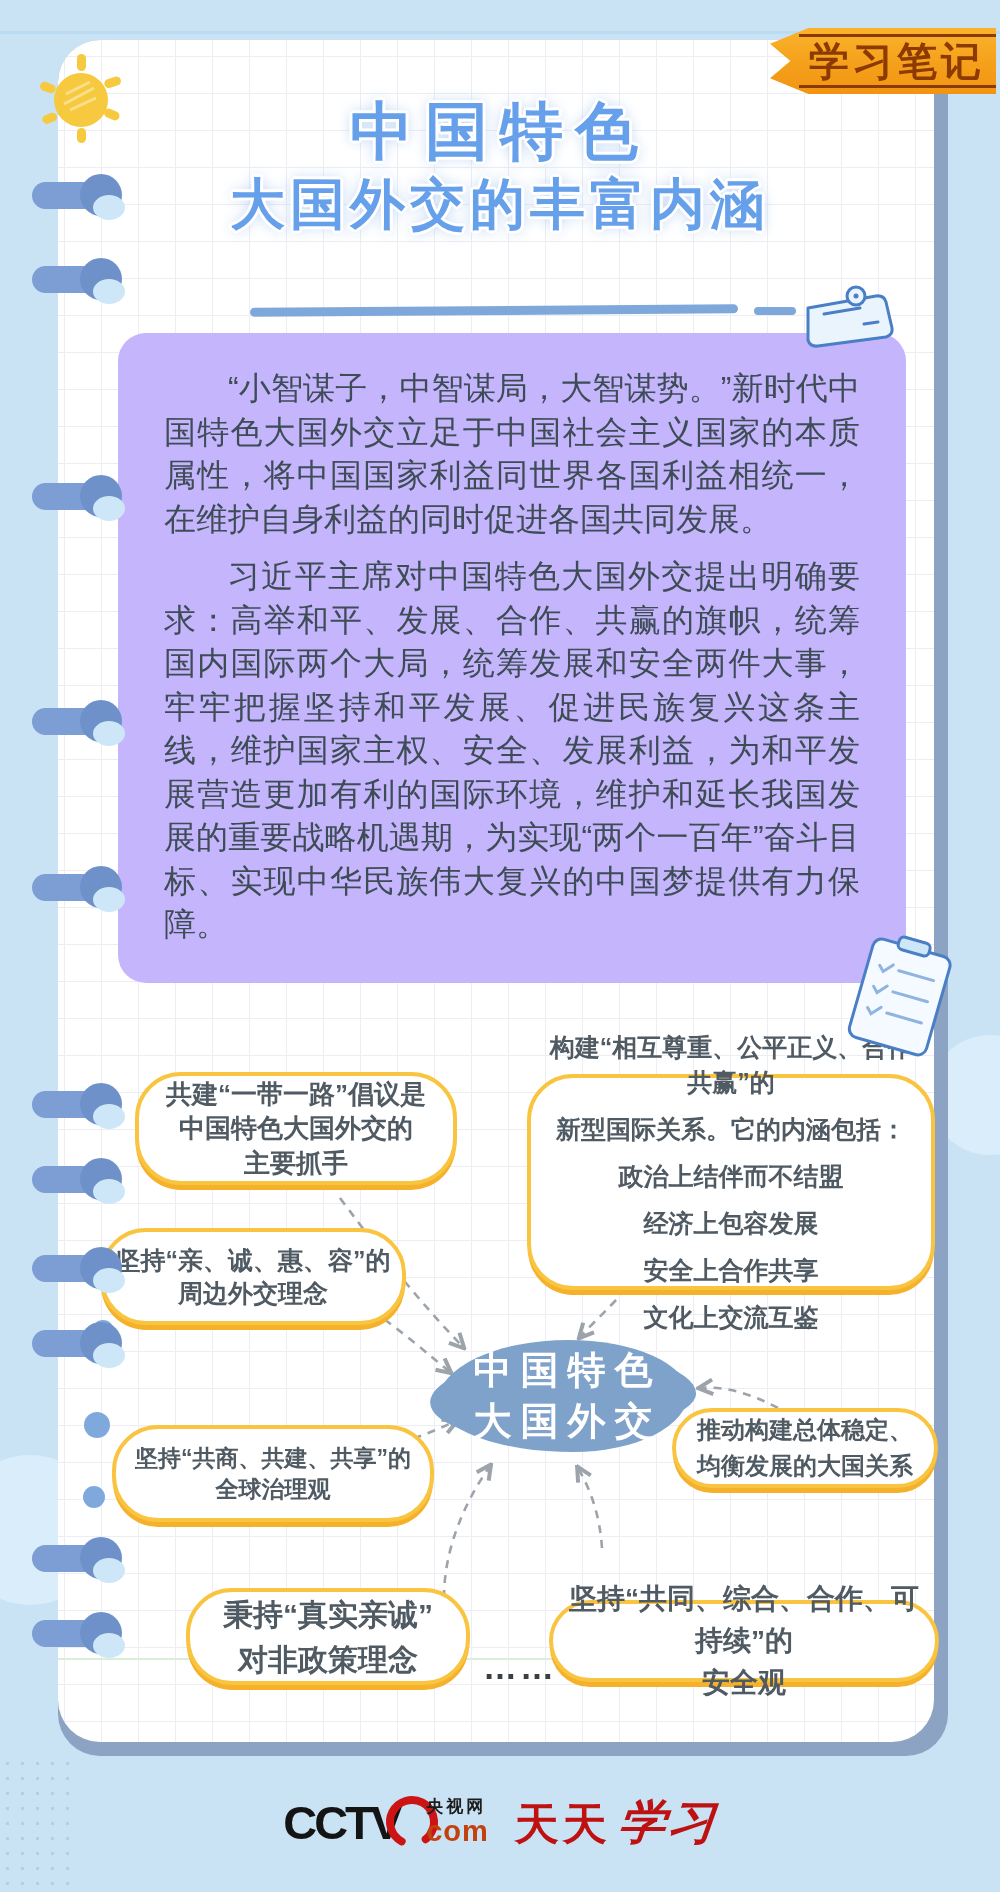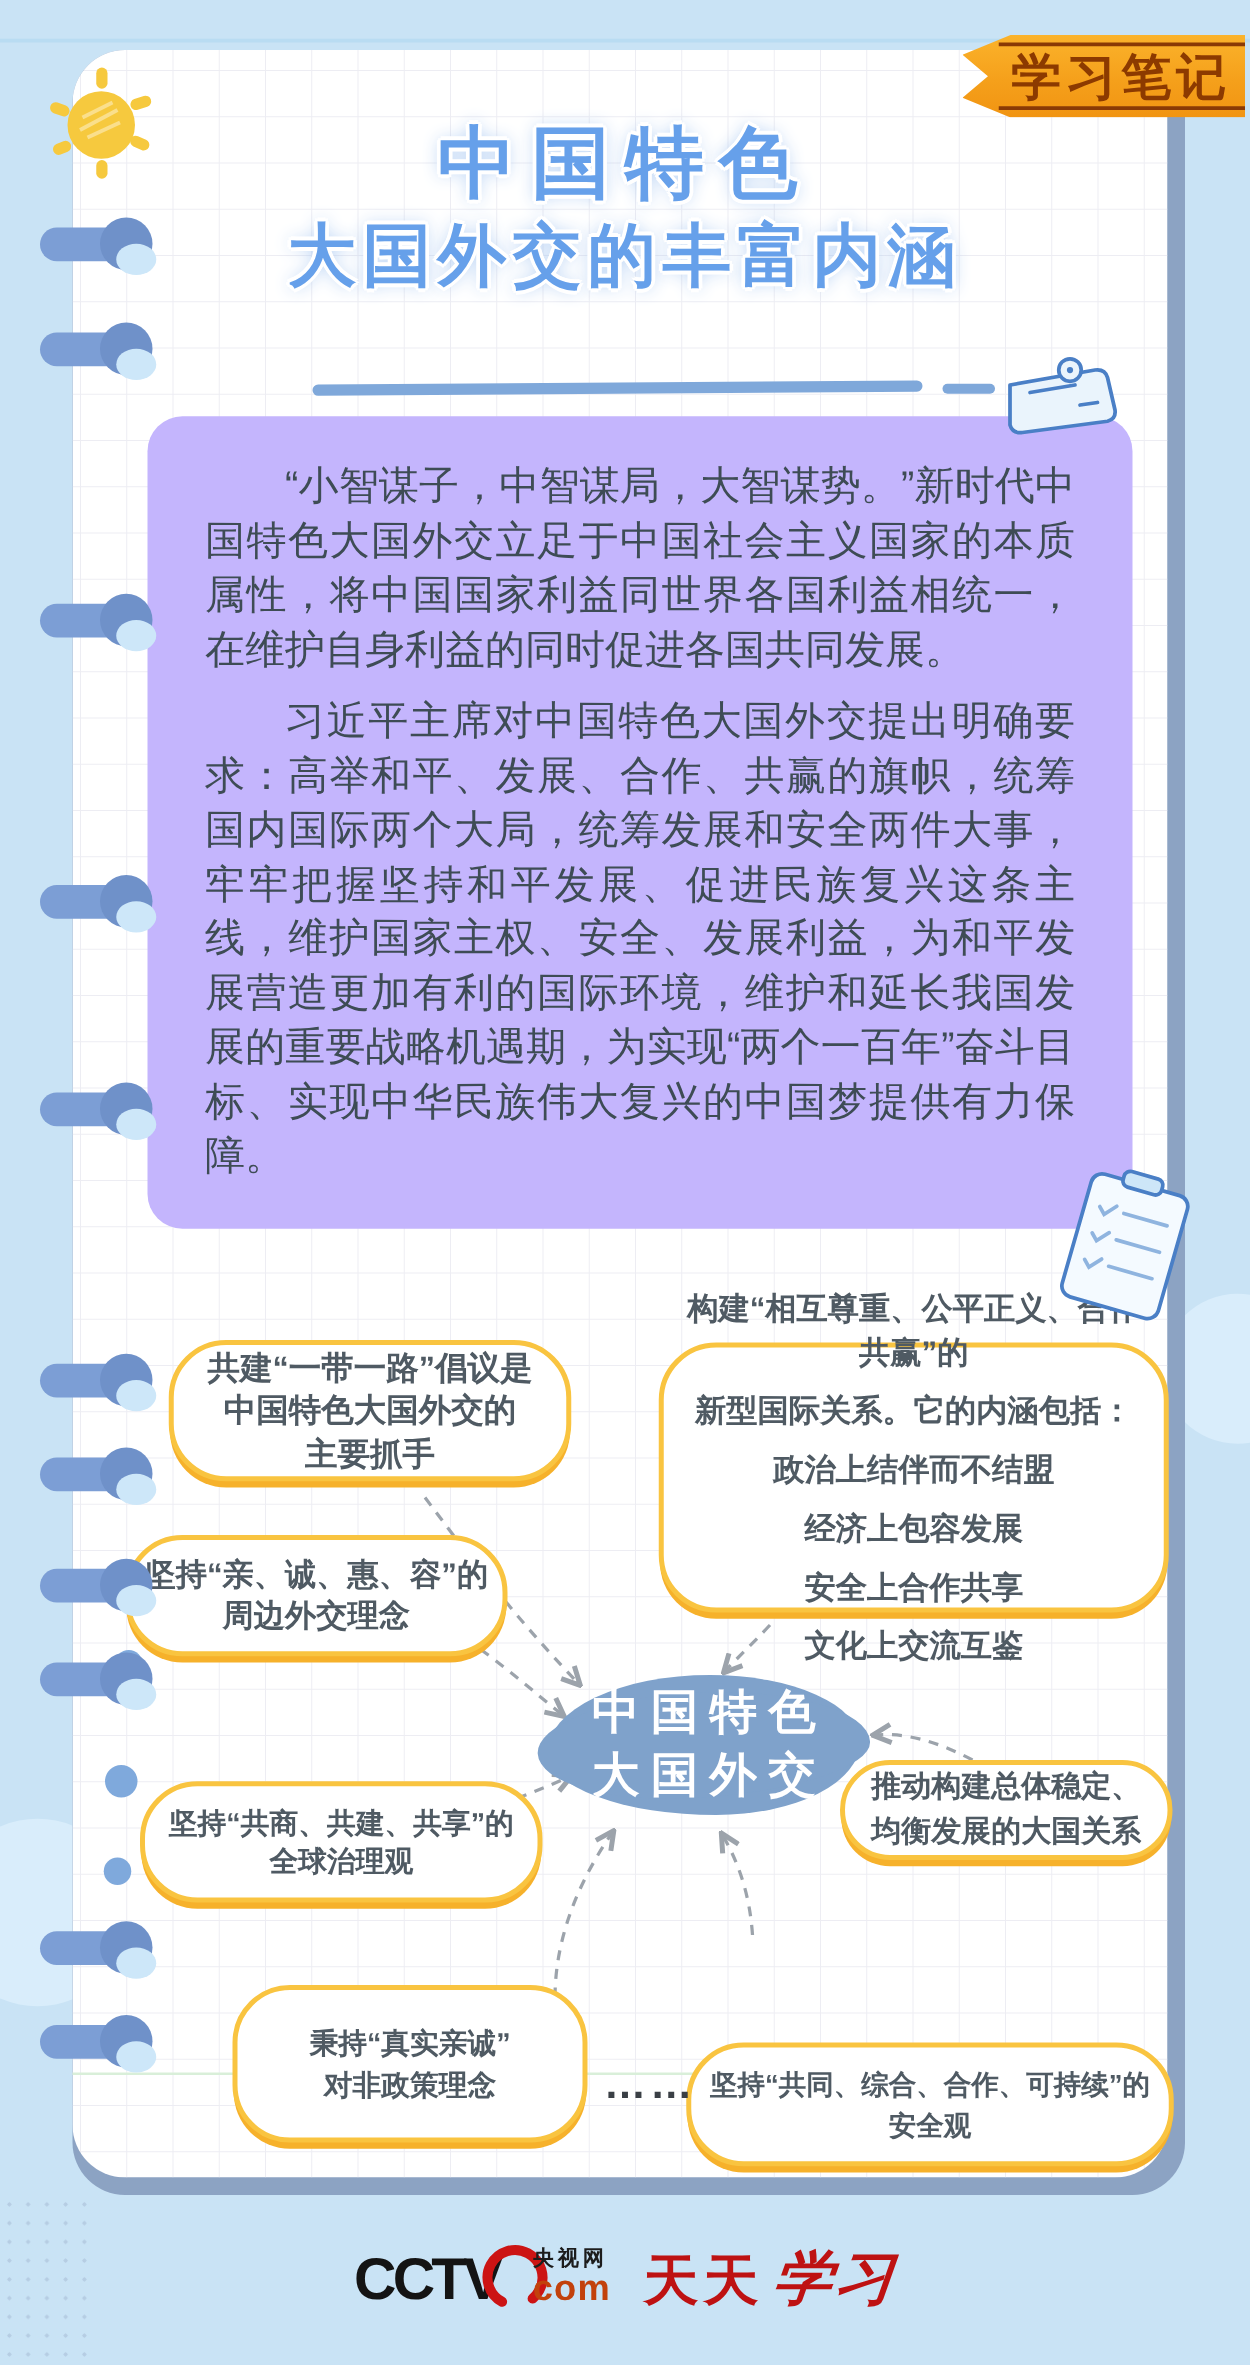--- a/index.html
+++ b/index.html
@@ -237,26 +237,26 @@
 <div class="bubble" style="left:672px;top:1408px;width:266px;height:80px;font-size:24px;line-height:1.5;">
   <div>推动构建总体稳定、</div>
   <div>均衡发展的大国关系</div>
 </div>
 
 <div class="bubble" style="left:112px;top:1425px;width:322px;height:97px;font-size:23px;">
   <div>坚持“共商、共建、共享”的</div>
   <div>全球治理观</div>
 </div>
 
-<div class="bubble" style="left:186px;top:1588px;width:284px;height:126px;font-size:23px;line-height:1.5;">
+<div class="bubble" style="left:186px;top:1588px;width:284px;height:97px;font-size:30px;line-height:1.5;">
   <div>秉持“真实亲诚”</div>
   <div>对非政策理念</div>
 </div>
 
-<div class="bubble" style="left:549px;top:1634px;width:390px;height:99px;font-size:22px;line-height:1.5;">
+<div class="bubble" style="left:549px;top:1600px;width:390px;height:82px;font-size:28px;line-height:1.5;">
   <div>坚持“共同、综合、合作、可持续”的</div>
   <div>安全观</div>
 </div>
 
 <div class="blob">
   <div>中国特色</div>
   <div>大国外交</div>
 </div>
 
 <div class="ellipsis">……</div>

